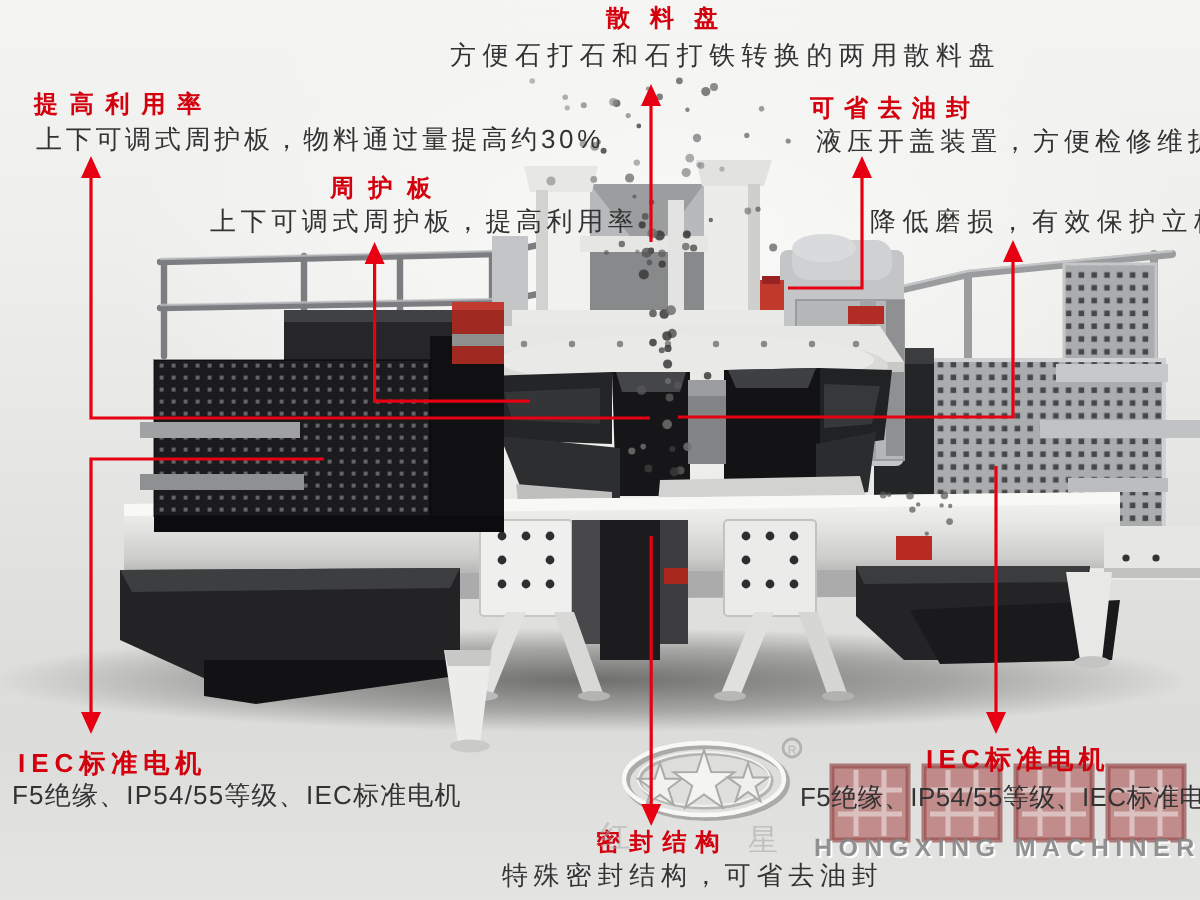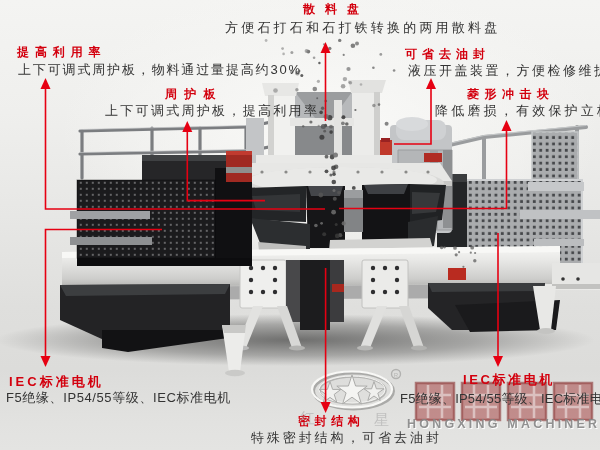--- a/index.html
+++ b/index.html
@@ -354,21 +354,20 @@
 </svg>
 
 <div class="lbl red" style="left:303px;top:1px;letter-spacing:10px;">散料盘</div>
 <div class="lbl blk" style="left:225px;top:19px;letter-spacing:3.2px;">方便石打石和石打铁转换的两用散料盘</div>
 <div class="lbl red" style="left:17px;top:44px;letter-spacing:5.9px;">提高利用率</div>
 <div class="lbl blk" style="left:18px;top:61px;letter-spacing:1.85px;">上下可调式周护板，物料通过量提高约30%</div>
 <div class="lbl red" style="left:165px;top:86px;letter-spacing:7.3px;">周护板</div>
 <div class="lbl blk" style="left:105px;top:102px;letter-spacing:2.3px;">上下可调式周护板，提高利用率</div>
 <div class="lbl red" style="left:405px;top:46px;letter-spacing:5px;">可省去油封</div>
 <div class="lbl blk" style="left:408px;top:62px;letter-spacing:2.5px;">液压开盖装置，方便检修维护</div>
-<div class="lbl red" style="left:467px;top:86px;letter-spacing:5.5px;">菱形冲击块</div>
 <div class="lbl blk" style="left:435px;top:102px;letter-spacing:3.2px;">降低磨损，有效保护立板</div>
 <div class="lbl red" style="left:9px;top:373px;font-size:13px;letter-spacing:3px;">IEC标准电机</div>
 <div class="lbl blk" style="left:6px;top:389px;letter-spacing:0.6px;">F5绝缘、IP54/55等级、IEC标准电机</div>
 <div class="lbl blk" style="left:251px;top:429px;letter-spacing:2.9px;">特殊密封结构，可省去油封</div>
 <div class="lbl red" style="left:298px;top:413px;letter-spacing:4.6px;">密封结构</div>
 <div class="lbl red" style="left:463px;top:371px;font-size:13px;letter-spacing:2.6px;">IEC标准电机</div>
 <div class="lbl blk" style="left:400px;top:390px;letter-spacing:0.2px;">F5绝缘、IP54/55等级、IEC标准电机</div>
 
 <div class="lbl" style="left:407px;top:417px;font-size:12.5px;font-weight:bold;letter-spacing:3.2px;color:rgba(134,134,134,0.9);text-shadow:1px 1px 0 rgba(255,255,255,0.95);">HONGXING MACHINERY</div>
 <div class="lbl" style="left:300px;top:409px;font-size:15px;color:rgba(170,170,170,0.55);">红</div>

